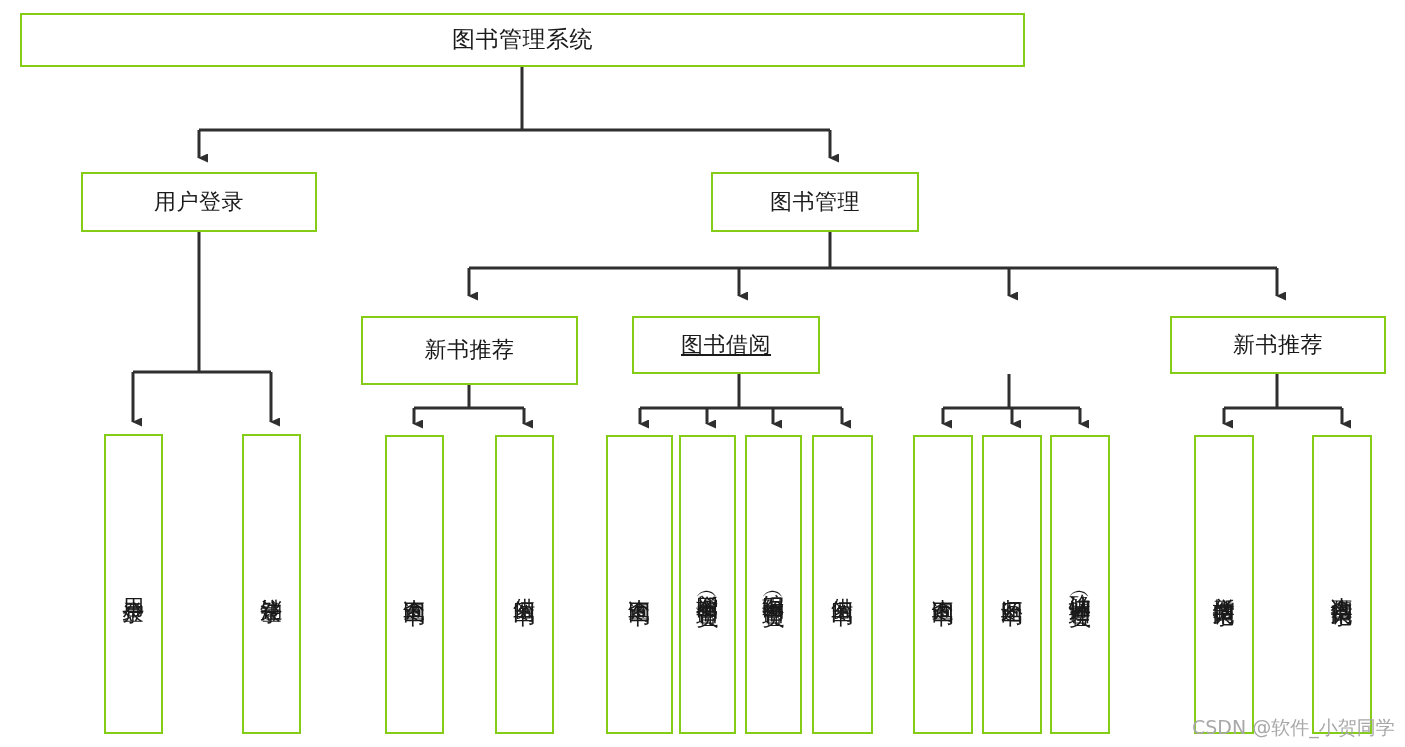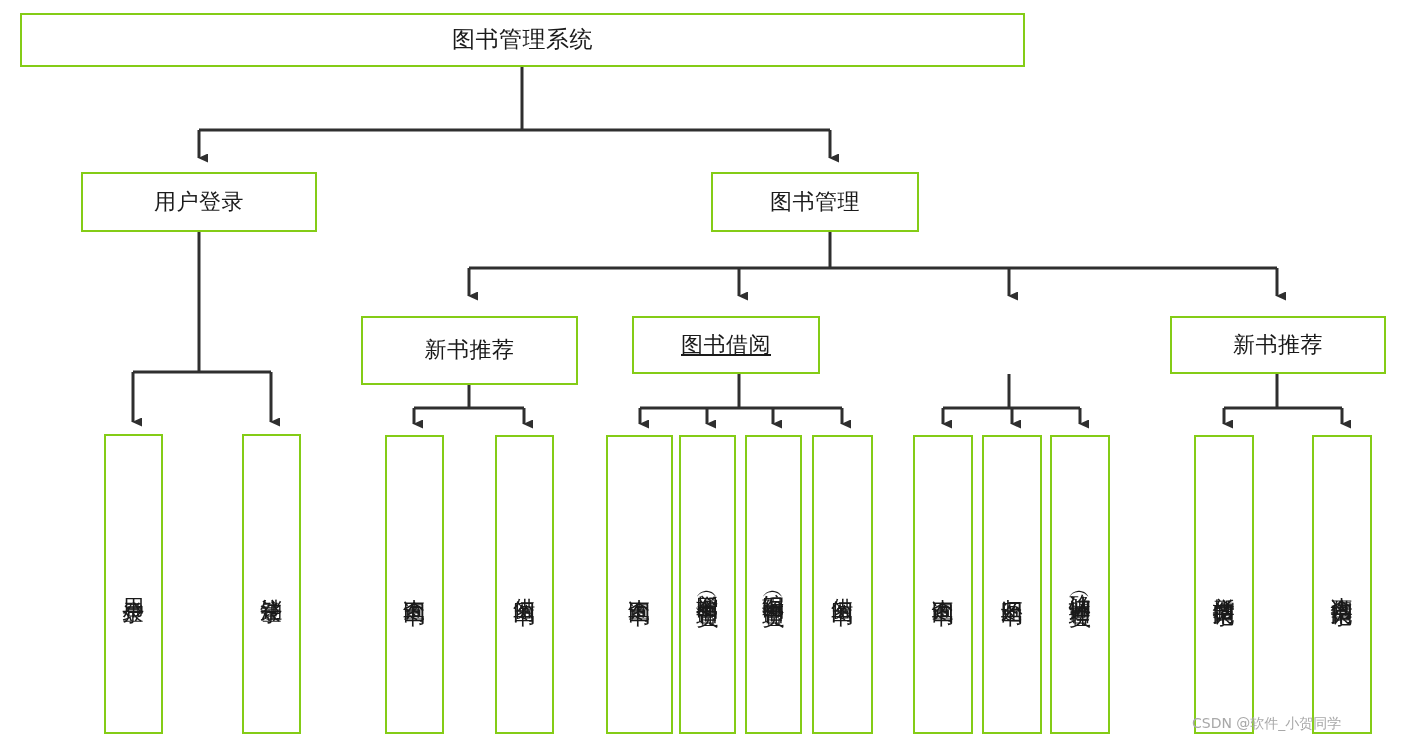--- a/index.html
+++ b/index.html
@@ -58,21 +58,21 @@
   .node.vert .label {
     writing-mode: vertical-rl;
     text-orientation: upright;
     font-size: 22px;
     line-height: 1.06;
     letter-spacing: 2px;
     max-height: 100%;
   }
   .watermark {
     position: absolute;
-    font-size: 14px;
+    font-size: 19px;
     color: #a8a8a8;
     white-space: nowrap;
     font-family: "DejaVu Sans", "Liberation Sans", sans-serif;
   }
 </style>
 </head>
 <body>
 
 <div id="diagram-root">
 

